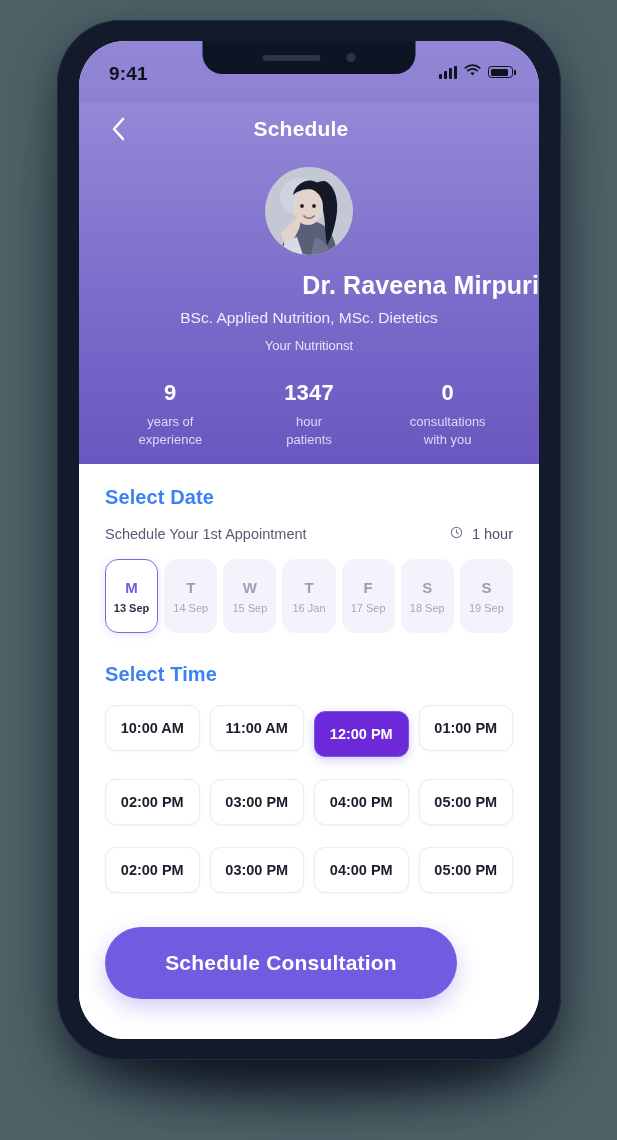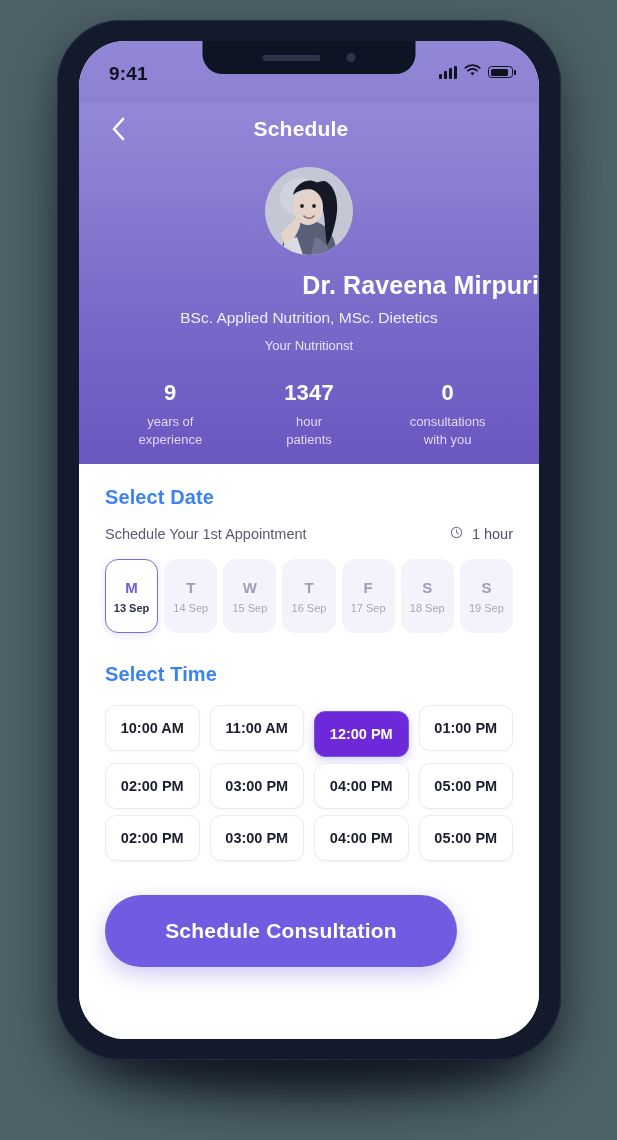--- a/index.html
+++ b/index.html
@@ -254,21 +254,21 @@
     box-shadow: 0 2px 9px rgba(124,108,226,.18);
   }
   .date-chip.selected .dow { color: #6f5ce0; }
   .date-chip.selected .dnum { color: #2d3147; font-weight: bold; }
 
   
   .time-title { margin-top: 30px; }
   .times {
     display: grid;
     grid-template-columns: repeat(4, 1fr);
-    gap: 6px 10px;
+    gap: 22px 10px;
     margin-top: 19px;
   }
   .time-slot {
     height: 46px;
     border-radius: 11px;
     background: #ffffff;
     border: 1.4px solid #eceaf5;
     display: flex;
     align-items: center;
     justify-content: center;
@@ -429,21 +429,21 @@
           <div class="date-chip">
             <div class="dow">T</div>
             <div class="dnum">14 Sep</div>
           </div>
           <div class="date-chip">
             <div class="dow">W</div>
             <div class="dnum">15 Sep</div>
           </div>
           <div class="date-chip">
             <div class="dow">T</div>
-            <div class="dnum">16 Sep</div>
+            <div class="dnum">16 Jan</div>
           </div>
           <div class="date-chip">
             <div class="dow">F</div>
             <div class="dnum">17 Sep</div>
           </div>
           <div class="date-chip">
             <div class="dow">S</div>
             <div class="dnum">18 Sep</div>
           </div>
           <div class="date-chip">

